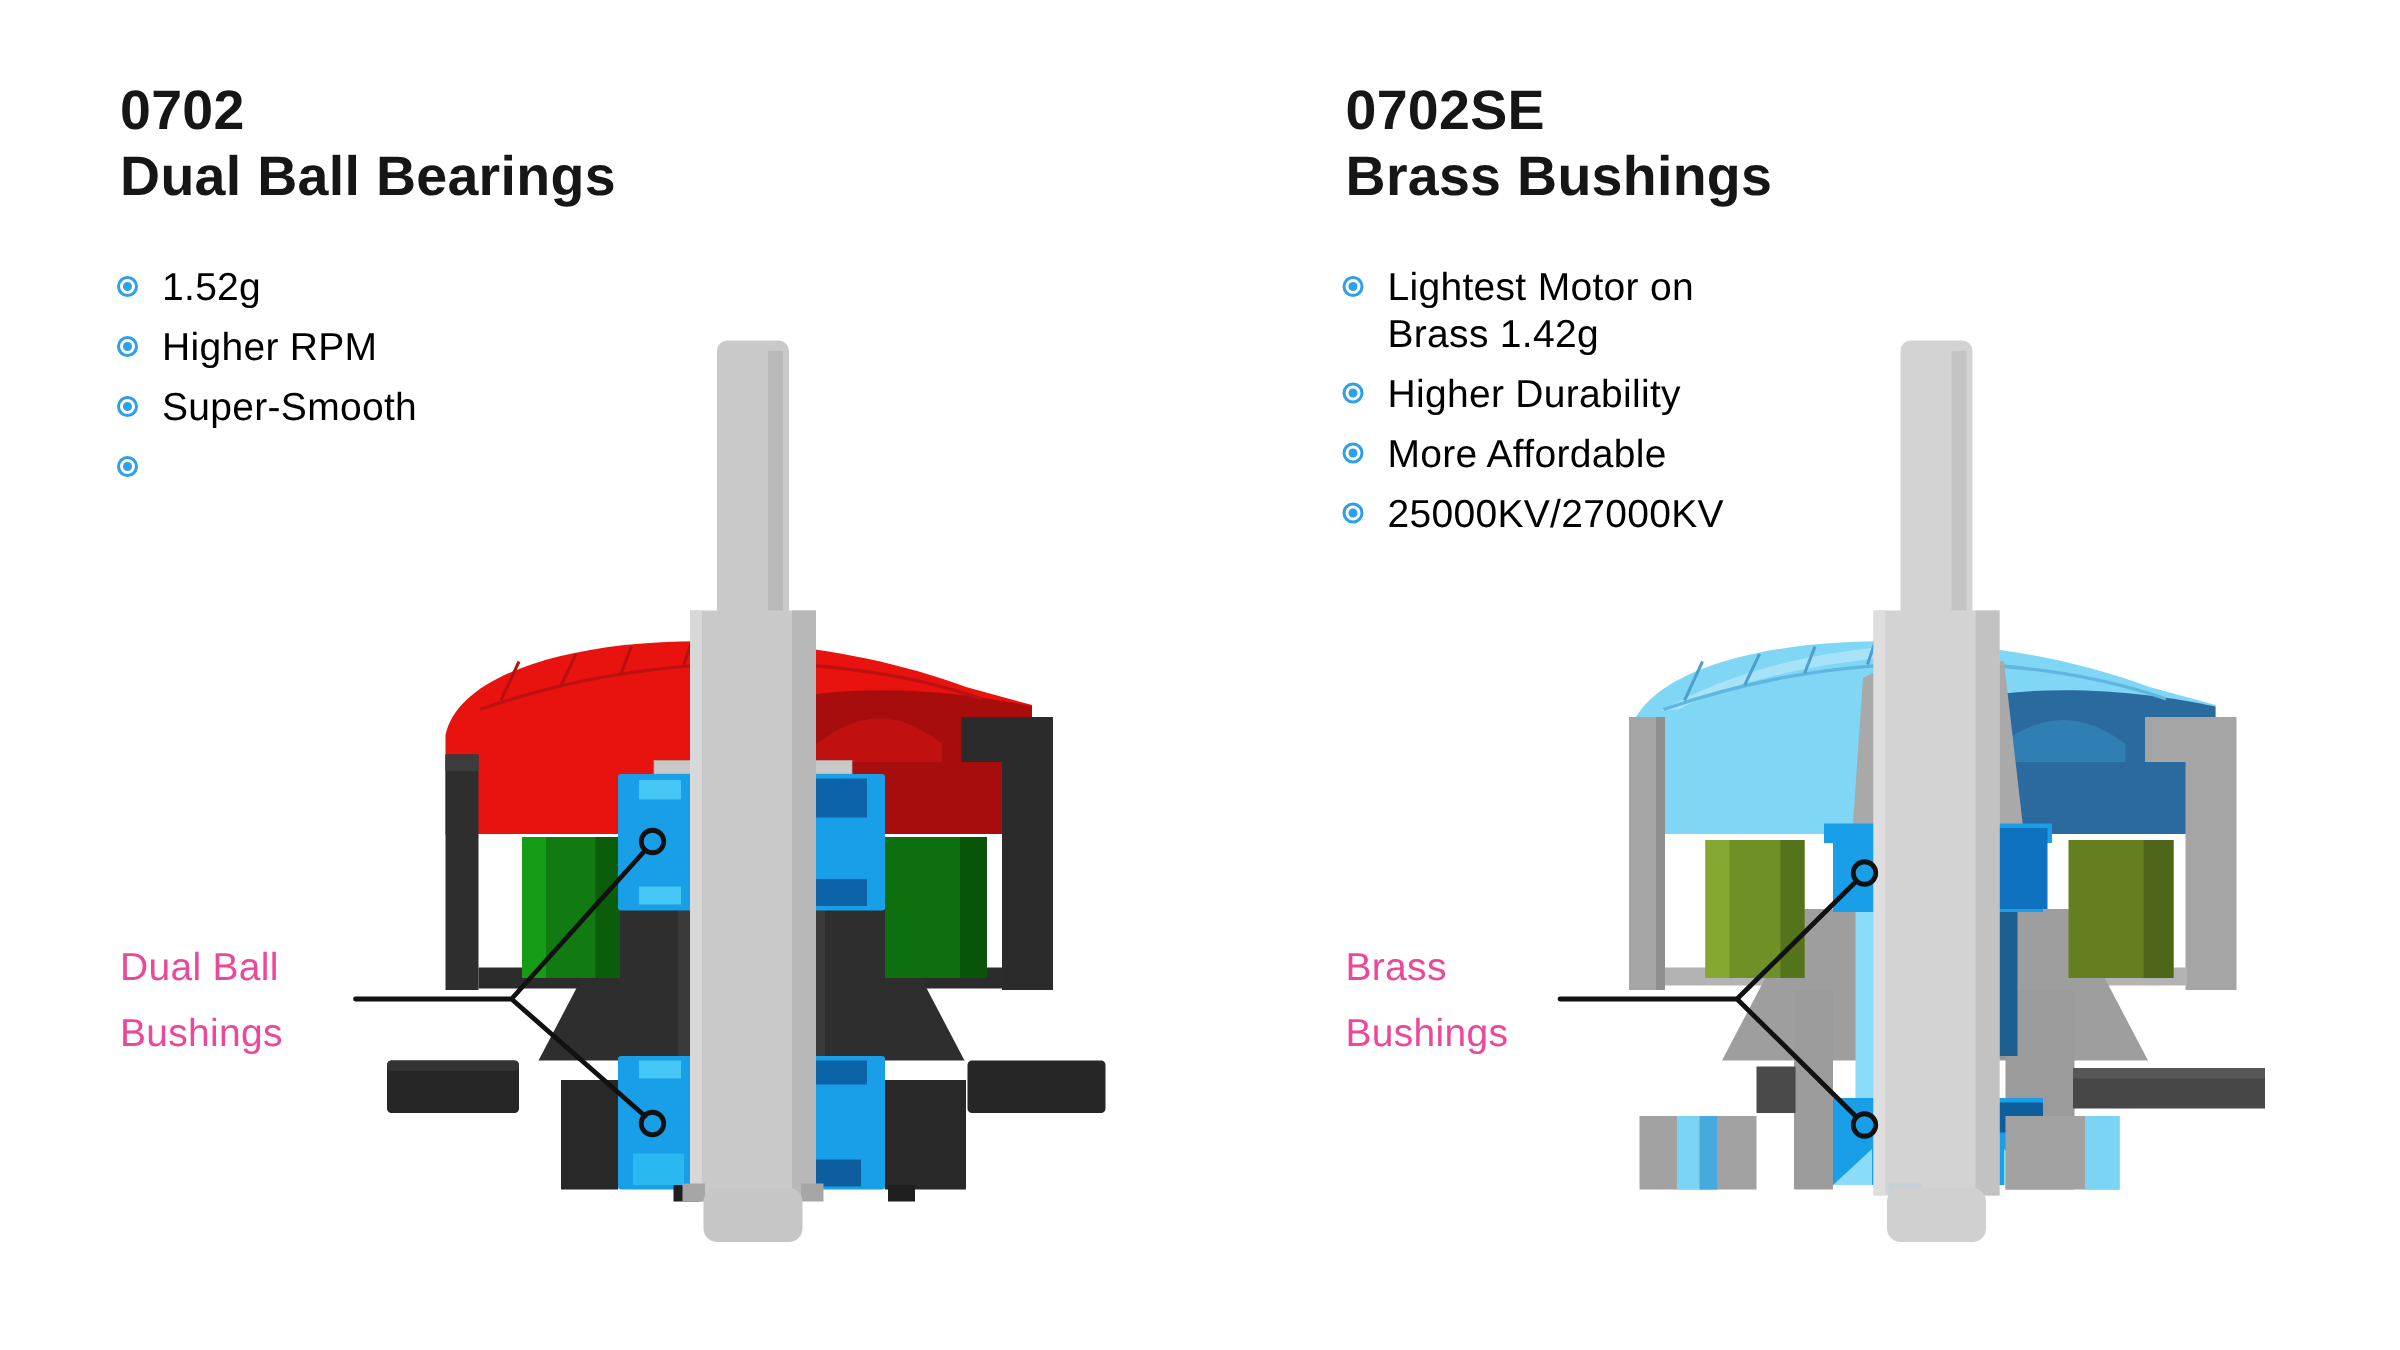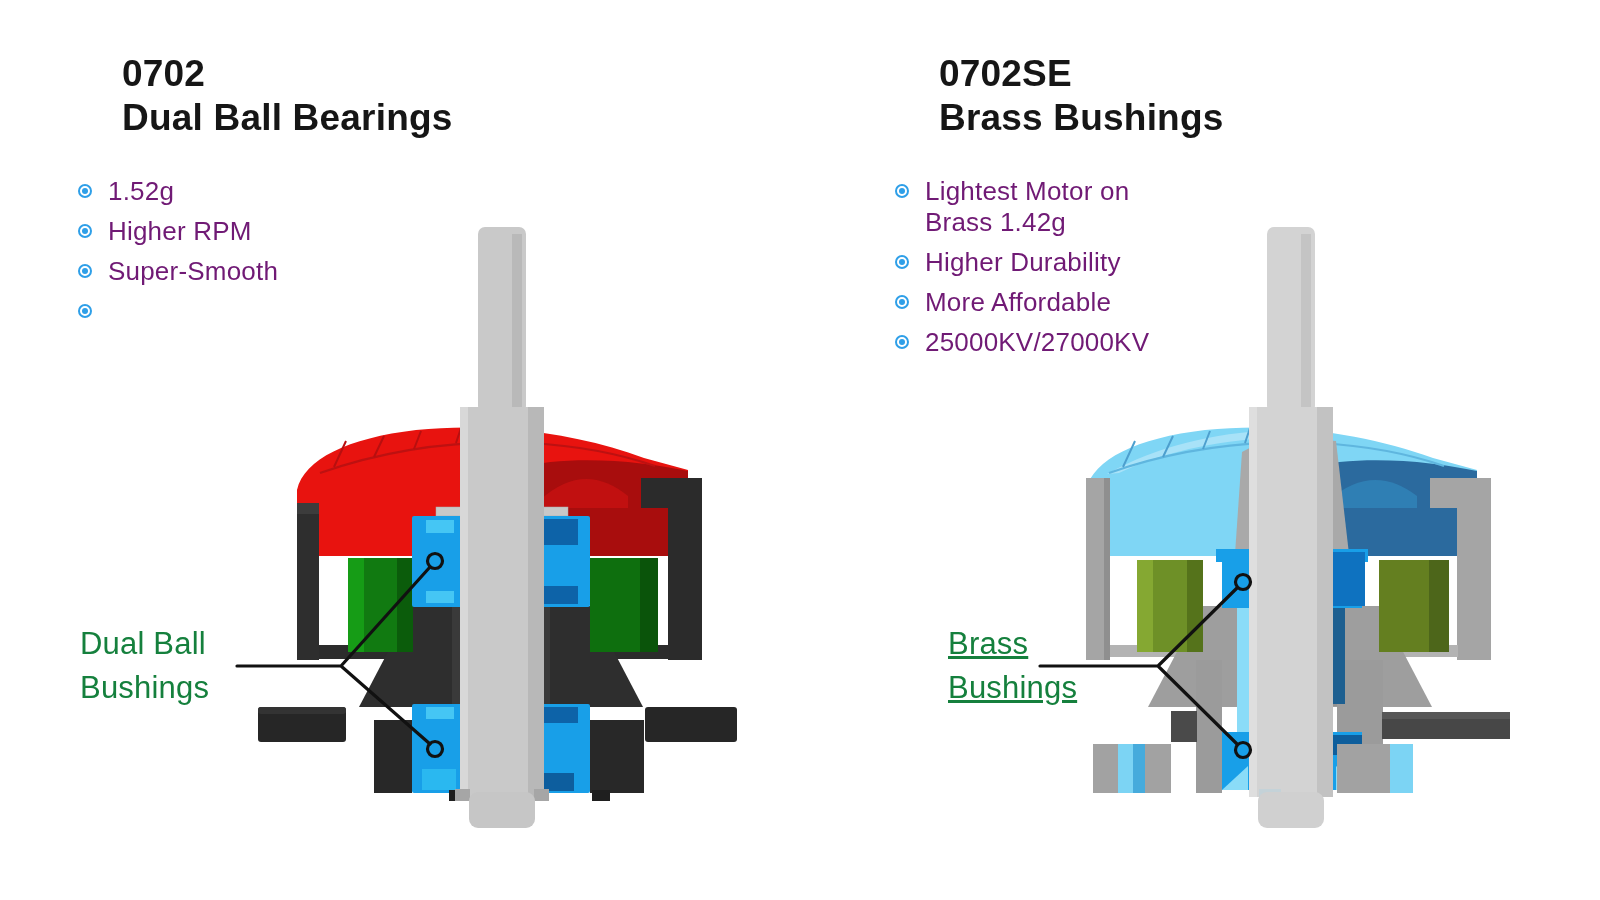--- a/index.html
+++ b/index.html
@@ -2,35 +2,35 @@
 <html><head>
 <meta charset="utf-8">
 <style>
   html,body{margin:0;padding:0;background:#fff;}
   .stage{
     position:relative;width:1600px;height:900px;background:#ffffff;
     font-family:"Liberation Sans","DejaVu Sans",sans-serif;overflow:hidden;
   }
   .stage svg{position:absolute;left:0;top:0;}
   .txt{position:absolute;z-index:2;}
-  .product-title{font-size:37px;line-height:44px;font-weight:700;color:#161616;letter-spacing:.2px;margin-left:42px;}
+  .product-title{font-size:37px;line-height:44px;font-weight:700;color:#161616;letter-spacing:.2px;}
   .features{display:block;}
   .feat-row{display:flex;align-items:flex-start;margin-bottom:9px;}
   .feat-row:last-child{margin-bottom:0;}
   .bullet{
     box-sizing:border-box;flex:0 0 14px;width:14px;height:14px;margin-top:8px;margin-right:16px;
     border:2.5px solid #2E9FE8;border-radius:50%;position:relative;
   }
   .bullet::after{
     content:"";position:absolute;left:50%;top:50%;width:6px;height:6px;margin:-3px 0 0 -3px;
     background:#2E9FE8;border-radius:50%;
   }
-  .feat-text{font-size:26px;line-height:31px;color:#701a75;letter-spacing:.2px;}
+  .feat-text{font-size:26px;line-height:31px;color:#000000;letter-spacing:.2px;}
   .feat-line{display:block;}
-  .callout-label{font-size:31px;line-height:44px;font-weight:500;color:#15803d;letter-spacing:.2px;}
+  .callout-label{font-size:26px;line-height:44px;font-weight:500;color:#ec4899;letter-spacing:.2px;}
   .cl-line{display:block;}
 </style>
 </head>
 <body>
 
 <div class="stage">
 
   <svg width="1600" height="900" viewBox="0 0 1600 900">
 
     <g>
@@ -243,18 +243,18 @@
       </span>
     </div>
     <div class="feat-row">
       <span class="bullet"></span>
       <span class="feat-text">
         <span class="feat-line">25000KV/27000KV</span>
       </span>
     </div>
   </div>
 
-  <div class="txt callout-label" style="left:948px;top:622px;text-decoration:underline;">
+  <div class="txt callout-label" style="left:897px;top:622px;">
     <div class="cl-line">Brass</div>
     <div class="cl-line">Bushings</div>
   </div>
 
 </div>
 
 </body></html>

